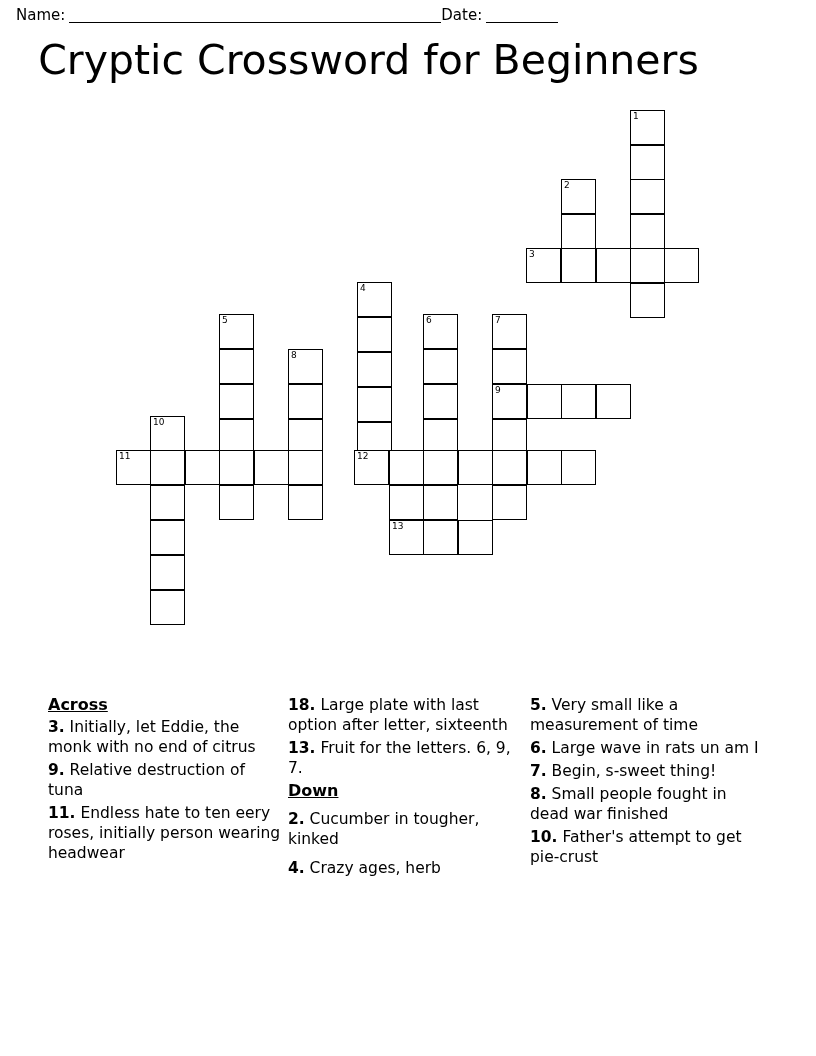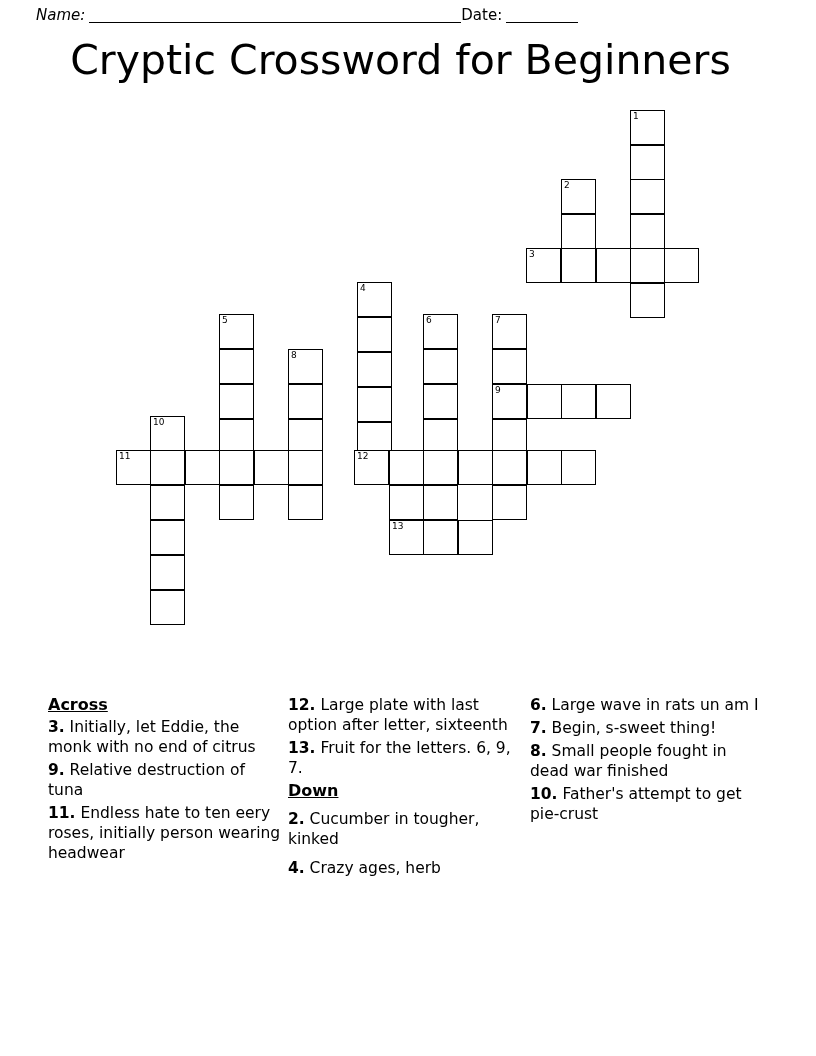--- a/index.html
+++ b/index.html
@@ -21,23 +21,22 @@
     position: absolute;
     top: 0px;
     left: 0px;
     width: 816px;
     height: 30px;
     display: flex;
     align-items: center;
     font-size: 15px;
   }
   .name-label {
-    margin-left: 36px;
+    margin-left: 16px;
     white-space: nowrap;
-    font-style: italic;
   }
   .name-line {
     flex: 0 0 auto;
     width: 372px;
     border-bottom: 1px solid #000;
     height: 14px;
     margin-left: 4px;
   }
   .date-label {
     white-space: nowrap;
@@ -51,21 +50,20 @@
 
   .title {
     position: absolute;
     top: 36px;
     left: 0;
     width: 737px;
     text-align: center;
     font-size: 41px;
     font-weight: normal;
     letter-spacing: 0px;
-    padding-left: 32px;
   }
 
   
   #grid-area {
     position: absolute;
     top: 108px;
     left: 0px;
     width: 816px;
     height: 540px;
   }
@@ -222,28 +220,29 @@
 
 <div id="clues">
   <div class="clue-col col1">
     <div class="section-head">Across</div>
     <div class="clue"><b>3.</b><span> Initially, let Eddie, the monk with no end of citrus</span></div>
     <div class="clue"><b>9.</b><span> Relative destruction of tuna</span></div>
     <div class="clue"><b>11.</b><span> Endless hate to ten eery roses, initially person wearing headwear</span></div>
   </div>
 
   <div class="clue-col col2">
-    <div class="clue"><b>12.</b><span> Large plate with last option after letter, sixteenth</span></div>
+    <div class="clue"><b>18.</b><span> Large plate with last option after letter, sixteenth</span></div>
     <div class="clue"><b>13.</b><span> Fruit for the letters. 6, 9, 7.</span></div>
     <div class="section-head">Down</div>
     <div class="spacer-sm"></div>
     <div class="clue"><b>2.</b><span> Cucumber in tougher, kinked</span></div>
     <div class="spacer-sm"></div>
     <div class="clue"><b>4.</b><span> Crazy ages, herb</span></div>
   </div>
 
   <div class="clue-col col3">
+    <div class="clue"><b>5.</b><span> Very small like a measurement of time</span></div>
     <div class="clue"><b>6.</b><span> Large wave in rats un am I</span></div>
     <div class="clue"><b>7.</b><span> Begin, s-sweet thing!</span></div>
     <div class="clue"><b>8.</b><span> Small people fought in dead war finished</span></div>
     <div class="clue"><b>10.</b><span> Father's attempt to get pie-crust</span></div>
   </div>
 </div>
 
 </body></html>

